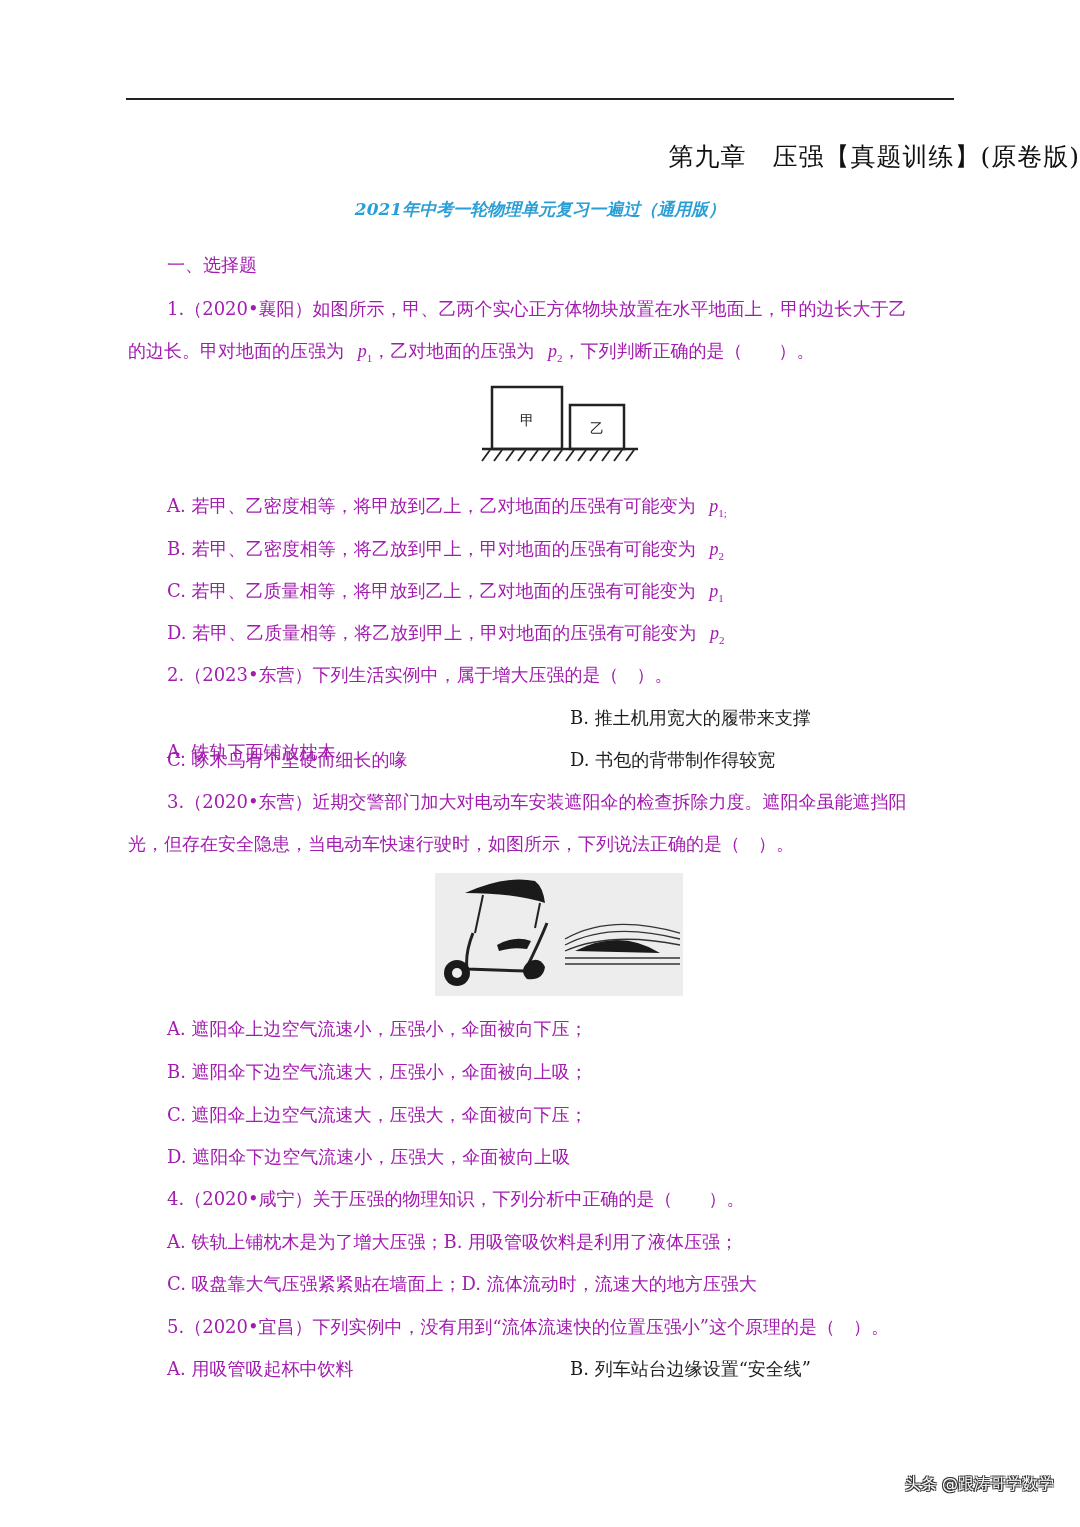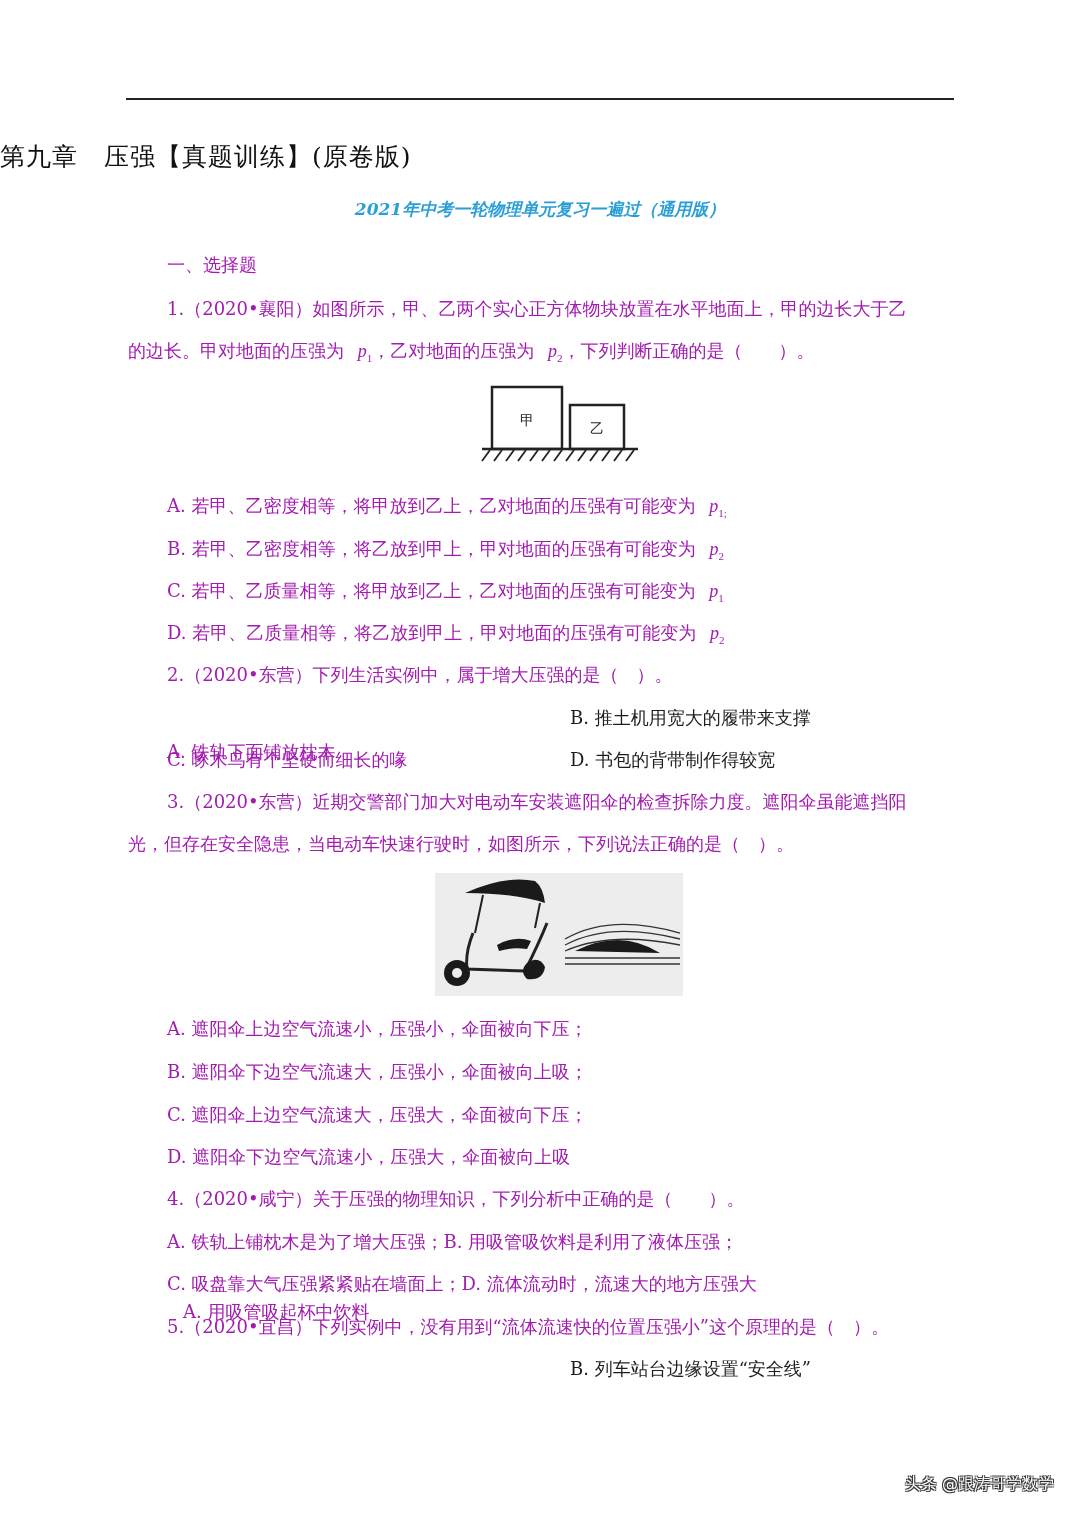--- a/index.html
+++ b/index.html
@@ -1,19 +1,19 @@
 <!DOCTYPE html>
 <html><head>
 <meta charset="utf-8">
 <style>
   html, body { margin: 0; padding: 0; background: #ffffff; }
   body { width: 1080px; height: 1527px; position: relative; overflow: hidden;
          font-family: "DejaVu Serif", "Liberation Serif", serif; color: #1a1a1a; }
   .rule { position: absolute; left: 126px; top: 98px; width: 828px; height: 2px; background: #222; }
-  .title { position: absolute; left: 0; width: 1080px; top: 140px; text-align: left;
+  .title { position: absolute; left: 0; width: 1080px; top: 140px; text-align: right;
            font-size: 25px; letter-spacing: 1px; color: #111; }
   .subtitle { position: absolute; left: 0; width: 1080px; top: 198px; text-align: center;
               font-size: 17px; font-style: italic; font-weight: bold; color: #2a9fd6; }
   .line { position: absolute; left: 167px; font-size: 18px; white-space: nowrap; color: #a21caf; }
   .line.cont { left: 128px; }
   .col2 { position: absolute; left: 570px; font-size: 18px; white-space: nowrap; color: #1e1e1e; }
   .sub { font-style: italic; font-family: "Liberation Serif", serif; margin-left: 8px; }
   .sub sub { font-style: normal; font-size: 11px; }
   .fig1 { position: absolute; left: 480px; top: 385px; width: 160px; height: 82px; }
   .fig2 { position: absolute; left: 435px; top: 873px; width: 248px; height: 123px; background: #eeeeee; }
@@ -56,21 +56,21 @@
   </g>
   <text x="47" y="40" font-size="14" text-anchor="middle" fill="#222">甲</text>
   <text x="117" y="48" font-size="14" text-anchor="middle" fill="#222">乙</text>
 </svg>
 
 <div class="line" style="top:494px;"><span>A.  若甲、乙密度相等，将甲放到乙上，乙对地面的压强有可能变为 </span><span class="sub">p<sub>1;</sub></span></div>
 <div class="line" style="top:537px;"><span>B.  若甲、乙密度相等，将乙放到甲上，甲对地面的压强有可能变为 </span><span class="sub">p<sub>2</sub></span></div>
 <div class="line" style="top:579px;"><span>C.  若甲、乙质量相等，将甲放到乙上，乙对地面的压强有可能变为 </span><span class="sub">p<sub>1</sub></span></div>
 <div class="line" style="top:621px;"><span>D.  若甲、乙质量相等，将乙放到甲上，甲对地面的压强有可能变为 </span><span class="sub">p<sub>2</sub></span></div>
 
-<div class="line" style="top:663px;">2.（2020•东营）下列生活实例中，属于增大压强的是（　）。</div>
+<div class="line" style="top:663px;">2.（2023•东营）下列生活实例中，属于增大压强的是（　）。</div>
 <div class="line" style="top:740px;">A.  铁轨下面铺放枕木</div>
 <div class="col2" style="top:706px;">B.  推土机用宽大的履带来支撑</div>
 <div class="line" style="top:748px;">C.  啄木鸟有个坚硬而细长的喙</div>
 <div class="col2" style="top:748px;">D.  书包的背带制作得较宽</div>
 
 <div class="line" style="top:790px;">3.（2020•东营）近期交警部门加大对电动车安装遮阳伞的检查拆除力度。遮阳伞虽能遮挡阳</div>
 <div class="line cont" style="top:832px;text-align:center;">光，但存在安全隐患，当电动车快速行驶时，如图所示，下列说法正确的是（　）。</div>
 
 <svg class="fig2" viewBox="0 0 248 123">
   <rect x="0" y="0" width="248" height="123" fill="#ededed"></rect>
@@ -95,16 +95,16 @@
 <div class="line" style="top:1017px;">A.  遮阳伞上边空气流速小，压强小，伞面被向下压；</div>
 <div class="line" style="top:1060px;">B.  遮阳伞下边空气流速大，压强小，伞面被向上吸；</div>
 <div class="line" style="top:1103px;">C.  遮阳伞上边空气流速大，压强大，伞面被向下压；</div>
 <div class="line" style="top:1145px;">D.  遮阳伞下边空气流速小，压强大，伞面被向上吸</div>
 
 <div class="line" style="top:1187px;">4.（2020•咸宁）关于压强的物理知识，下列分析中正确的是（　　）。</div>
 <div class="line" style="top:1230px;">A. 铁轨上铺枕木是为了增大压强；B. 用吸管吸饮料是利用了液体压强；</div>
 <div class="line" style="top:1272px;">C. 吸盘靠大气压强紧紧贴在墙面上；D. 流体流动时，流速大的地方压强大</div>
 
 <div class="line" style="top:1315px;">5.（2020•宜昌）下列实例中，没有用到“流体流速快的位置压强小”这个原理的是（　）。</div>
-<div class="line" style="top:1300px;margin-left:16px;">A.  用吸管吸起杯中饮料</div>
+<div class="line" style="top:1357px;">A.  用吸管吸起杯中饮料</div>
 <div class="col2" style="top:1357px;">B.  列车站台边缘设置“安全线”</div>
 
 <div class="watermark">头条 @跟涛哥学数学</div>
 
 </body></html>

